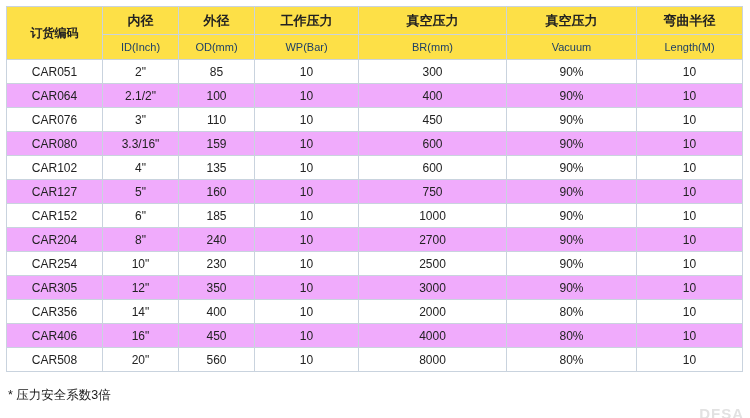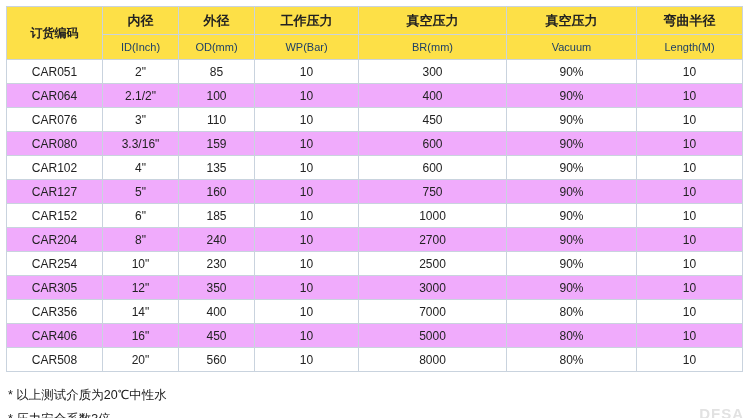--- a/index.html
+++ b/index.html
@@ -208,44 +208,43 @@
         <td>10</td>
         <td>3000</td>
         <td>90%</td>
         <td>10</td>
       </tr>
       <tr>
         <td class="code">CAR356</td>
         <td>14"</td>
         <td>400</td>
         <td>10</td>
-        <td>7000</td>
+        <td>2000</td>
         <td>80%</td>
         <td>10</td>
       </tr>
       <tr class="alt">
         <td class="code">CAR406</td>
         <td>16"</td>
         <td>450</td>
         <td>10</td>
-        <td>5000</td>
+        <td>4000</td>
         <td>80%</td>
         <td>10</td>
       </tr>
       <tr>
         <td class="code">CAR508</td>
         <td>20"</td>
         <td>560</td>
         <td>10</td>
         <td>8000</td>
         <td>80%</td>
         <td>10</td>
       </tr>
     </tbody>
   </table>
 
   <div class="notes">
-    <div class="note-line">* 以上测试介质为20℃中性水</div>
     <div class="note-line">* 压力安全系数3倍</div>
   </div>
 
   <div class="watermark">DFSA</div>
 </div>
 
 </body></html>

